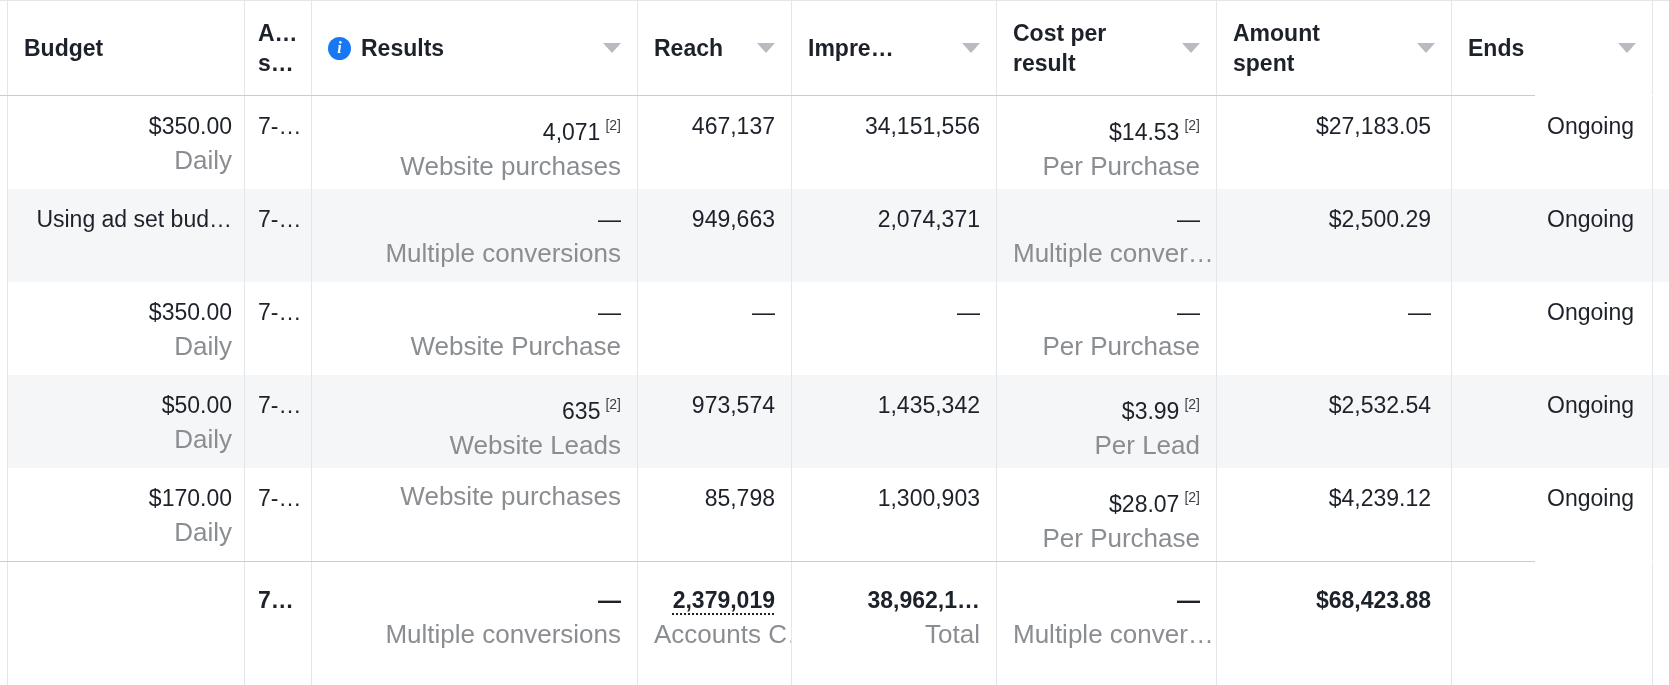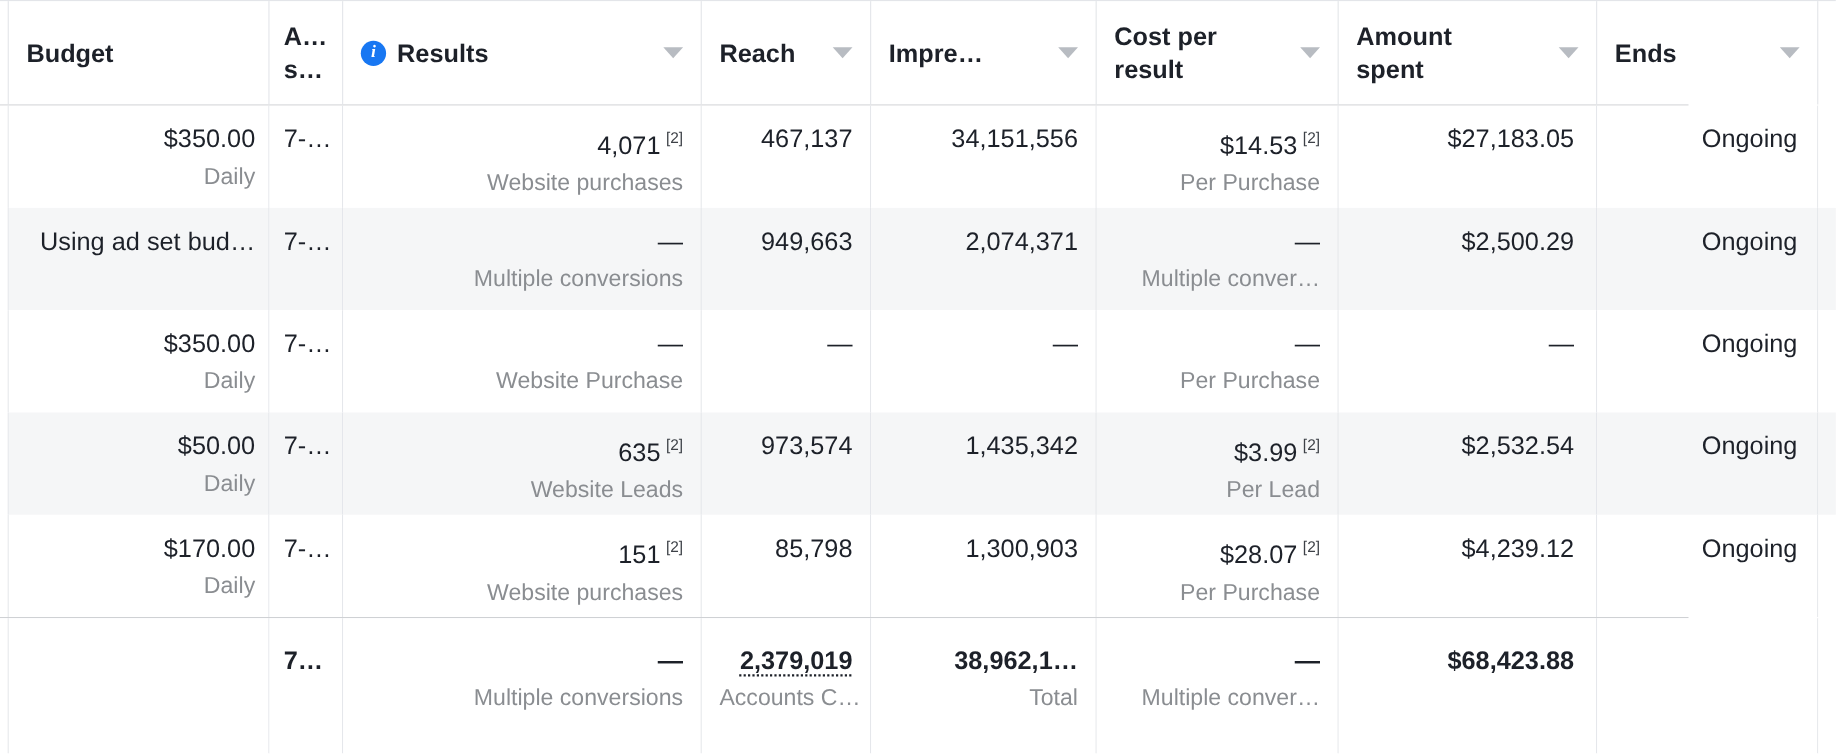--- a/index.html
+++ b/index.html
@@ -24,21 +24,21 @@
   .cell { border-right: 1px solid #e3e5e9; padding: 12px 16px 0 16px; text-align: right; overflow: hidden; }
   .cell.gutter { padding: 0; }
   .cell.sliver { border-right: none; padding: 0; }
   .cell.c-attr { text-align: left; padding-left: 13px; padding-right: 6px; }
   .cell.c-budget { padding-right: 12px; }
   .cell.c-cost { }
   .cell.c-spent { padding-right: 20px; }
   .cell.c-ends { padding-right: 18px; }
 
   .v { font-size: 23px; line-height: 36px; white-space: nowrap; color: #1d2129; }
-  .s { font-size: 21px; line-height: 33px; white-space: nowrap; color: #8a8d91; }
+  .s { font-size: 26px; line-height: 33px; white-space: nowrap; color: #8a8d91; }
   .v sup { font-size: 14px; color: #3d4147; margin-left: 5px; position: relative; top: -1px; }
   .v sup:empty, .s:empty { display: none; }
 
   
   .hcell { display: flex; align-items: center; border-right: 1px solid #e3e5e9; padding: 0 16px 0 16px; overflow: hidden; }
   .hcell.gutter, .hcell.sliver { padding: 0; }
   .hcell.sliver { border-right: none; }
   .hcell.c-attr { padding-left: 13px; padding-right: 4px; }
   .hlabel { font-size: 23px; font-weight: 700; line-height: 30px; white-space: pre-line; color: #1d2129; }
   .caret { width: 0; height: 0; border-left: 9px solid transparent; border-right: 9px solid transparent;
@@ -226,21 +226,20 @@
       <div class="row data">
     <div class="cell gutter"></div>
     <div class="cell c-budget">
       <div class="v">$170.00</div>
       <div class="s">Daily</div>
     </div>
     <div class="cell c-attr">
       <div class="v">7-…</div>
     </div>
     <div class="cell">
-      <div class="v"><span>151</span><sup>[2]</sup></div>
       <div class="s">Website purchases</div>
     </div>
     <div class="cell">
       <div class="v">85,798</div>
     </div>
     <div class="cell">
       <div class="v">1,300,903</div>
     </div>
     <div class="cell c-cost">
       <div class="v"><span>$28.07</span><sup>[2]</sup></div>

